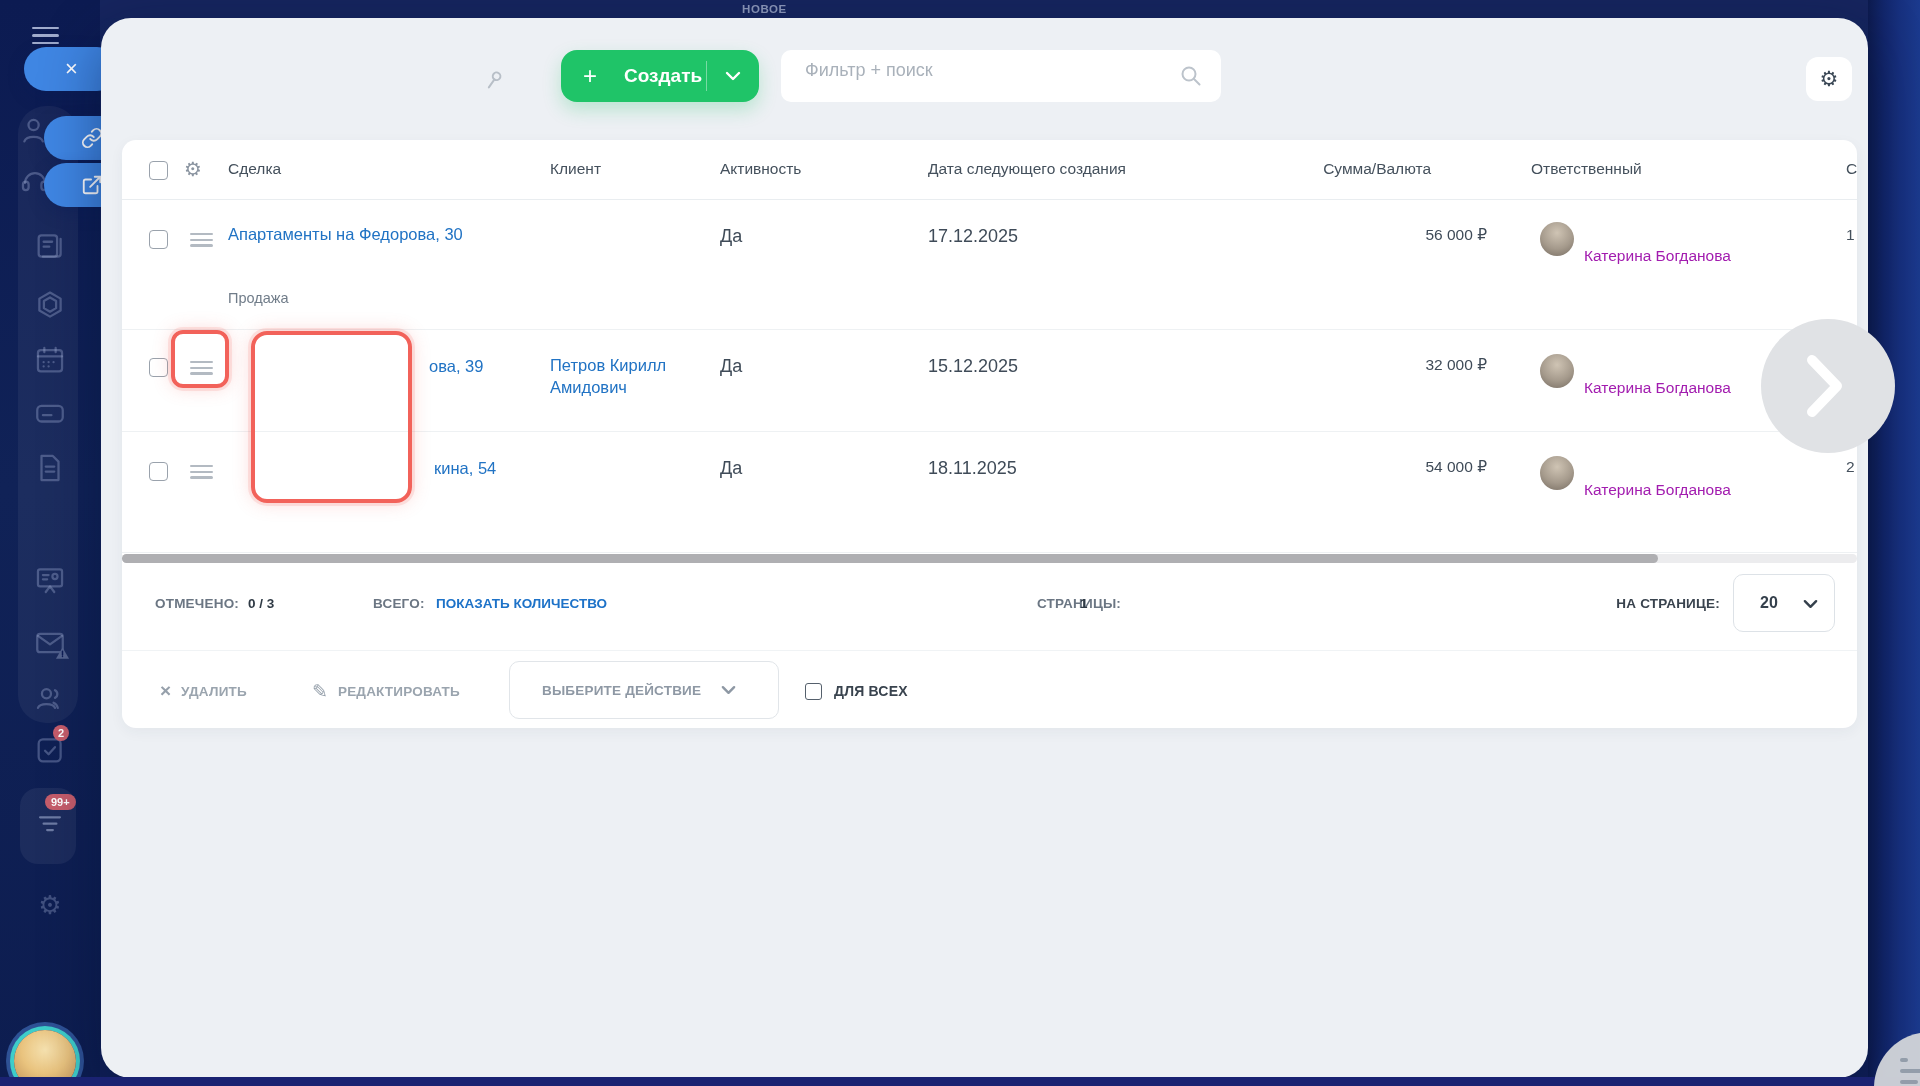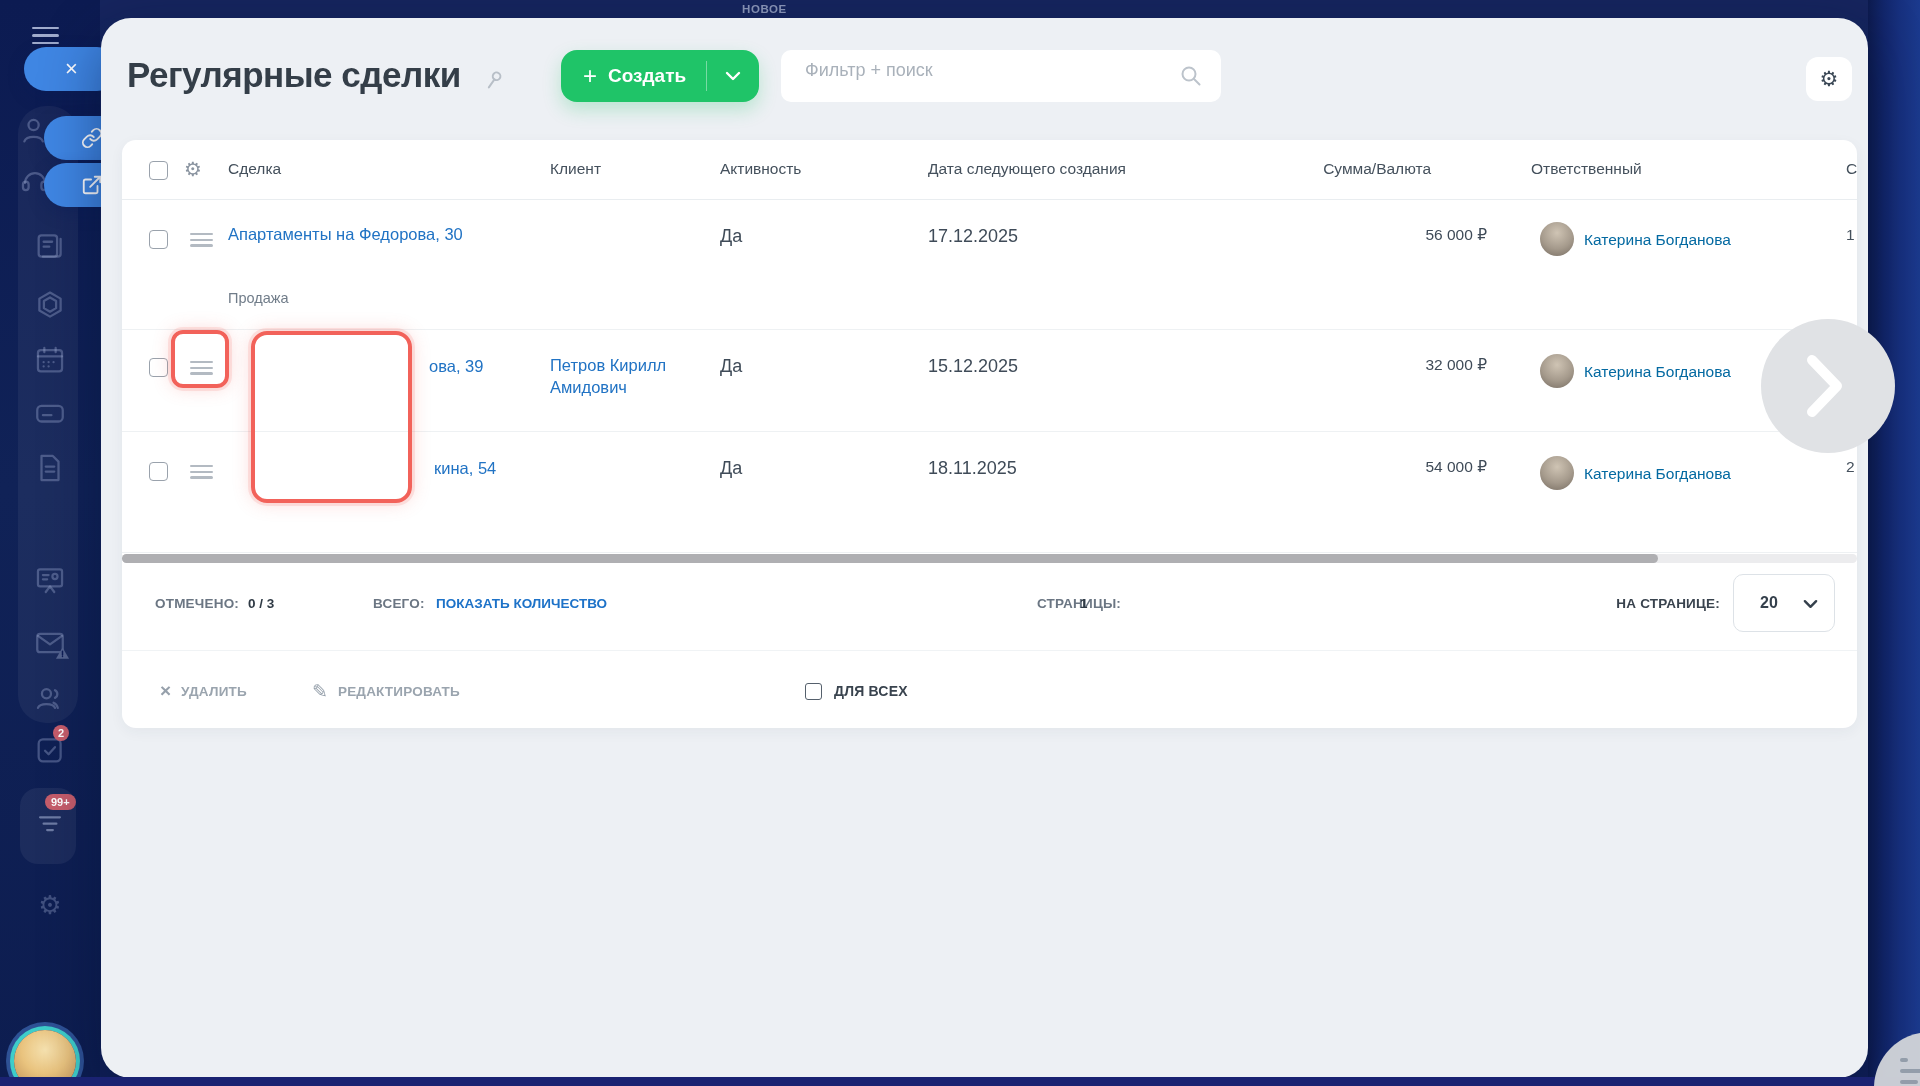--- a/index.html
+++ b/index.html
@@ -46,21 +46,21 @@
               box-shadow:0 20px 60px rgba(5,15,50,.45); }
   .page-title { position:absolute; left:127px; top:55px; font-size:35px; font-weight:700;
                 color:#343e48; letter-spacing:-.5px; z-index:3; }
   .pin-icon { position:absolute; left:482px; top:68px; width:24px; height:24px; z-index:3; transform:rotate(35deg); opacity:.55; }
   .pin-icon svg { width:24px; height:24px; stroke:#8d98a4; fill:none; stroke-width:2; stroke-linecap:round; }
 
   .btn-create { position:absolute; left:561px; top:50px; width:198px; height:52px; border-radius:16px;
                 background:#1fc468; z-index:3; display:flex; align-items:center; color:#fff;
                 box-shadow:0 8px 18px rgba(31,196,104,.25); cursor:pointer; }
   .btn-create .plus { font-size:24px; font-weight:400; margin-left:22px; }
-  .btn-create .lbl { font-size:19px; font-weight:700; margin-left:11px; }
+  .btn-create .lbl { font-size:19px; font-weight:700; margin-left:27px; }
   .btn-create .sep { width:1px; height:30px; background:rgba(255,255,255,.4); margin-left:auto; }
   .btn-create .chev { width:52px; display:flex; justify-content:center; }
   .btn-create svg { width:16px; height:10px; stroke:#fff; stroke-width:2.4; fill:none; stroke-linecap:round; stroke-linejoin:round; }
 
   .search-box { position:absolute; left:781px; top:50px; width:440px; height:52px; background:#fff;
                 border-radius:10px; z-index:3; }
   .search-box input { position:absolute; left:24px; top:0; width:360px; height:40px; border:none; outline:none;
                       font-size:18px; color:#3a4450; font-family:inherit; background:transparent; }
   .search-box input::placeholder { color:#a9b1ba; }
   .search-box .mag { position:absolute; right:18px; top:14px; width:24px; height:24px; }
@@ -80,21 +80,21 @@
   .thead { position:absolute; left:0; top:0; width:1735px; height:60px; border-bottom:1px solid #e9edf0; }
   .th { position:absolute; top:20px; font-size:15.5px; color:#44505c; white-space:nowrap; }
   .row { position:absolute; left:0; width:1735px; border-bottom:1px solid #eef1f3; }
   .deal-link { position:absolute; left:106px; width:250px; font-size:16.5px; line-height:29px; color:#2173c4; cursor:pointer; }
   .deal-cat { position:absolute; left:106px; font-size:14.5px; color:#707c89; }
   .client-link { position:absolute; left:428px; width:140px; font-size:16.5px; line-height:22px; color:#2173c4; cursor:pointer; }
   .cell { position:absolute; font-size:18px; color:#3f4b58; white-space:nowrap; }
   .amt { position:absolute; left:1000px; width:365px; text-align:right; font-size:15.5px; color:#3f4b58; }
   .ravatar { position:absolute; left:1418px; width:34px; height:34px; border-radius:50%;
              background:radial-gradient(circle at 50% 32%,#cfc4b4 0%,#a59a8c 55%,#756b60 100%); }
-  .rname { position:absolute; left:1462px; font-size:15.5px; color:#0369a1; white-space:nowrap; }
+  .rname { position:absolute; left:1462px; font-size:15.5px; color:#a21caf; white-space:nowrap;margin-top:16px; }
   .clip { position:absolute; left:1724px; width:11px; overflow:hidden; font-size:15.5px; color:#44505c; }
 
   .hscroll-track { position:absolute; left:0; top:414px; width:1735px; height:9px; background:#ececee; border-radius:5px; }
   .hscroll-thumb { position:absolute; left:0; top:0; width:1536px; height:9px; background:#afafb2; border-radius:5px; cursor:grab; }
 
   .tfoot { position:absolute; left:0; top:430px; width:1735px; height:80px; }
   .flabel { font-size:13.5px; font-weight:700; letter-spacing:.2px; color:#6b7683; white-space:nowrap; }
   .fvalue { font-size:13.5px; font-weight:700; color:#2f3a45; }
   .flink { font-size:13.5px; font-weight:700; color:#1d72c8; cursor:pointer; }
   .per-page-box { position:absolute; left:1611px; top:4px; width:102px; height:58px; background:#fff;
@@ -252,21 +252,20 @@
           <path d="M5 8h14M7.5 12.5h9M10 17h4"></path>
         </svg>
       <span class="badge" style="left:12px;top:-12px;padding:2px 6px;">99+</span>
     </div>
     <div class="gear-dim" style="top:890px;">⚙</div>
     <div class="user-avatar"></div>
   </aside>
 
   <div class="modal-bg"></div>
 
-  <h1 class="page-title">Регулярные сделки</h1>
   <span class="pin-icon">
     <svg viewBox="0 0 24 24">
         <circle cx="12" cy="7.5" r="3.8"></circle>
         <path d="M12 11.5V21"></path>
       </svg>
   </span>
 
   <div class="btn-create">
     <span class="plus">+</span>
     <span class="lbl">Создать</span>
@@ -378,20 +377,26 @@
 
     <div class="actionbar">
       <div class="act" style="left:38px;">
         <span class="aico" style="font-weight:700;">×</span>
         <span class="albl">УДАЛИТЬ</span>
       </div>
       <div class="act" style="left:190px;">
         <span class="aico">✎</span>
         <span class="albl">РЕДАКТИРОВАТЬ</span>
       </div>
+      <div class="select-action">
+        <span class="slbl">ВЫБЕРИТЕ ДЕЙСТВИЕ</span>
+        <svg viewBox="0 0 16 10">
+            <polyline points="2,2 8,8 14,2"></polyline>
+          </svg>
+      </div>
       <div class="forall">
         <span class="cb2"></span>
         <span class="flbl2">ДЛЯ ВСЕХ</span>
       </div>
     </div>
   </div>
 
   <div class="next-circle">
     <svg viewBox="0 0 36 62">
         <polyline points="5,5 30,31 5,57"></polyline>

